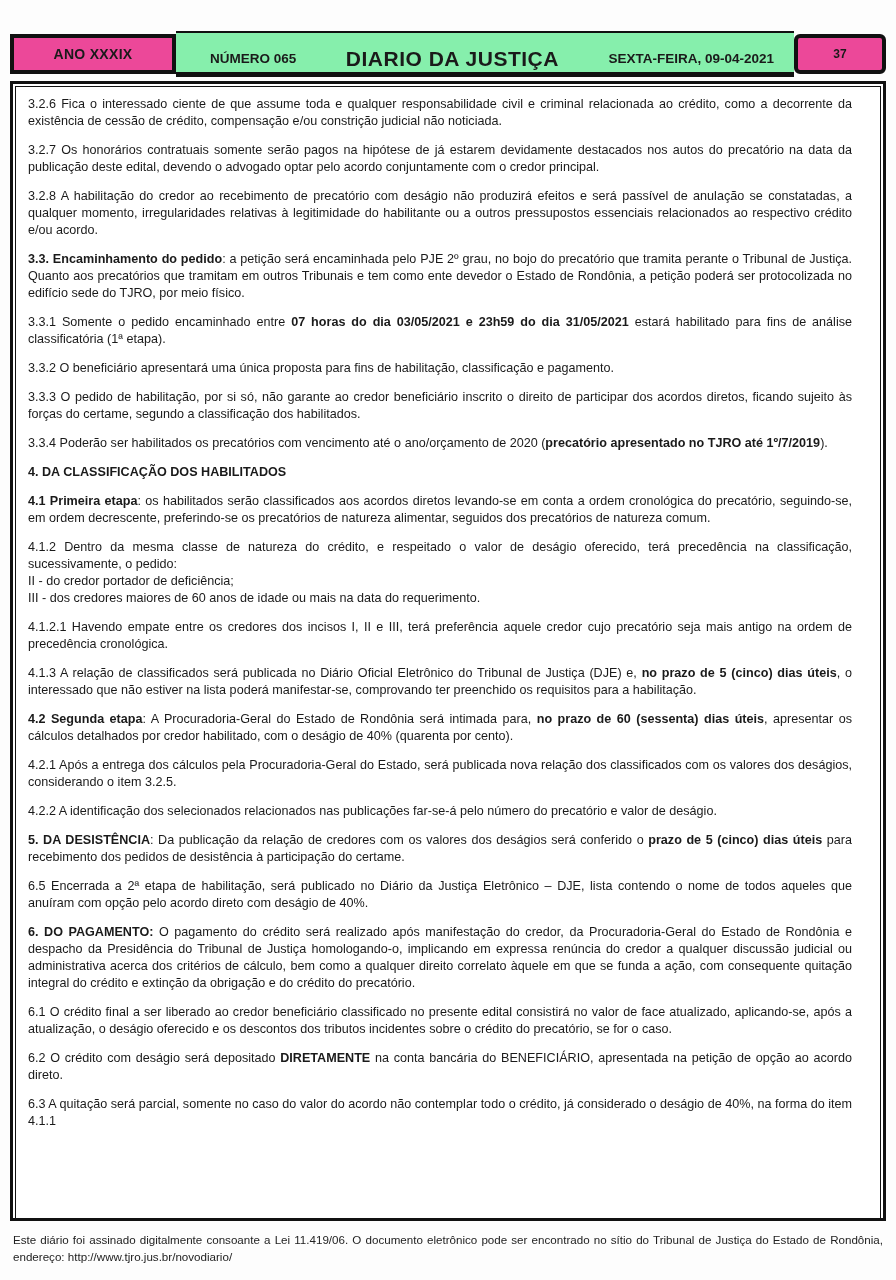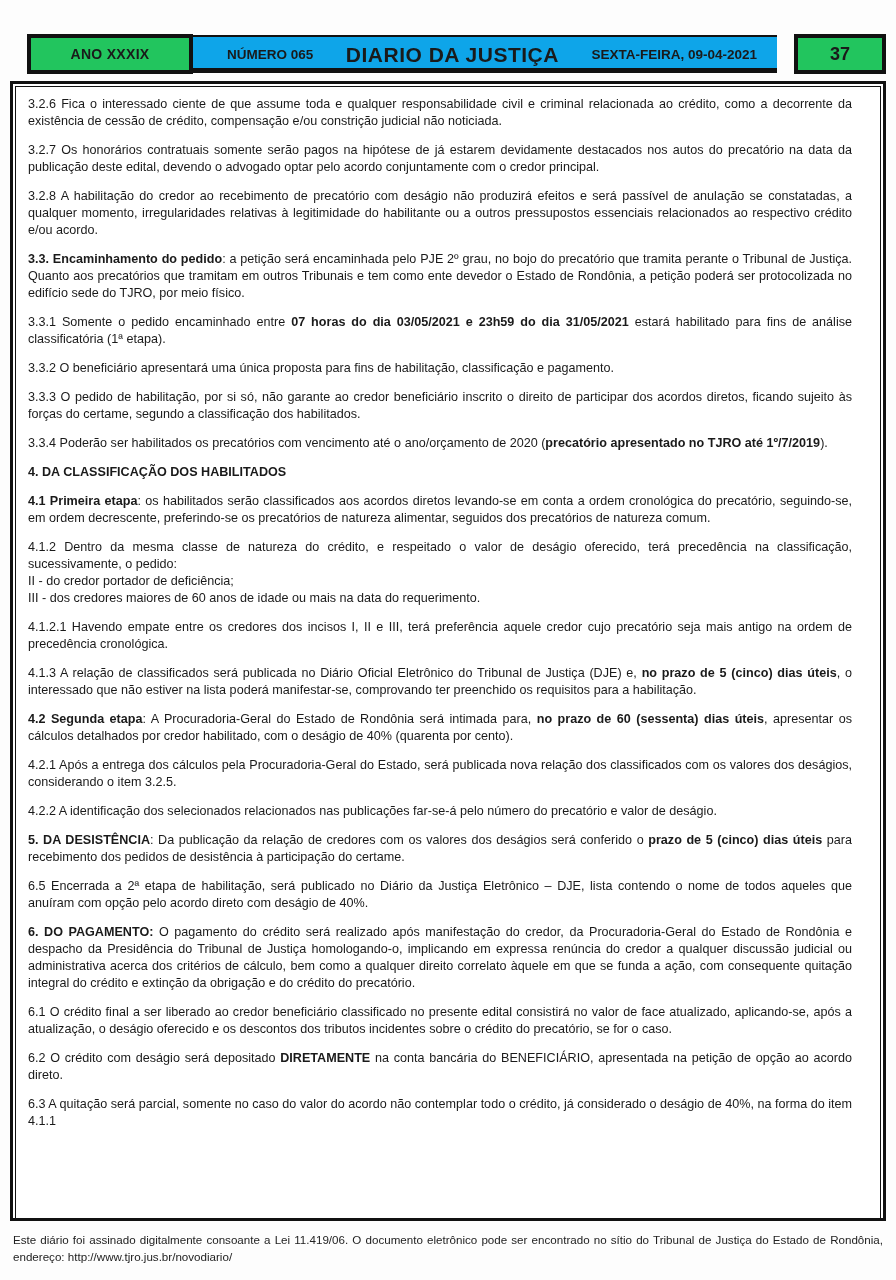--- a/index.html
+++ b/index.html
@@ -13,41 +13,40 @@
 
   
   .header {
     display: flex;
     align-items: center;
     margin: 33px 10px 0 10px;
     height: 42px;
   }
   .hbox {
     border: 4px solid #111;
-    background: #22c55e;
+    background: #ec4899;
     height: 32px;
     display: flex;
     align-items: center;
     justify-content: center;
     font-weight: bold;
     flex: 0 0 auto;
-    margin-left: 17px;
   }
   .hbox-ano { width: 158px; font-size: 14px; letter-spacing: 0.3px; }
-  .hbox-page { width: 84px; font-size: 18px; }
+  .hbox-page { width: 84px; font-size: 12px; border-radius: 6px; }
   .hband {
     flex: 1 1 auto;
     height: 27px;
     border-top: 2px solid #111;
     border-bottom: 5px solid #111;
     display: flex;
     align-items: center;
     justify-content: space-between;
-    padding: 4px 20px 0 34px;
-    background: #0ea5e9;
+    padding: 12px 20px 0 34px;
+    background: #86efac;
   }
   .hnumero, .hdate { font-weight: bold; font-size: 13.5px; }
   .htitle {
     font-weight: bold;
     font-size: 21px;
     letter-spacing: 0.5px;
   }
 
   
   .box-outer {

